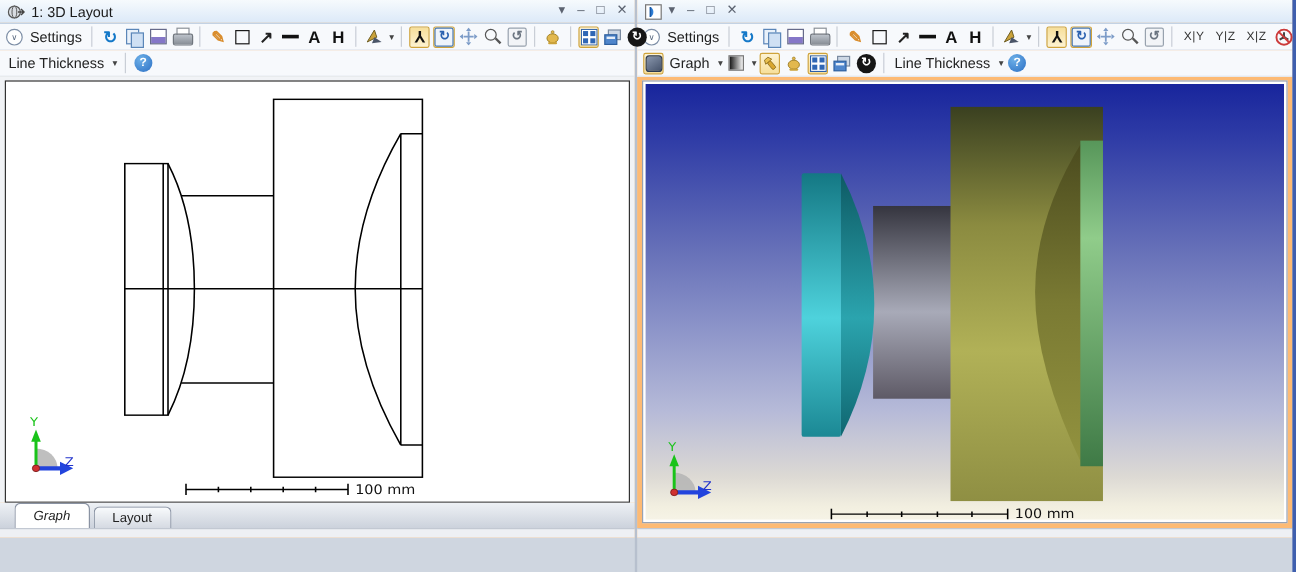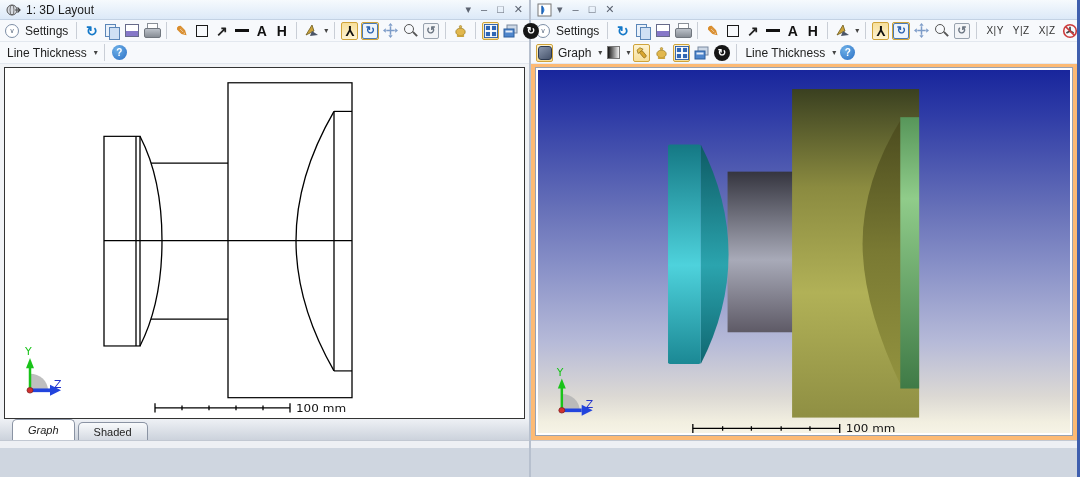--- a/index.html
+++ b/index.html
@@ -251,21 +251,21 @@
             <circle cx="25" cy="349" r="3" fill="#d03030" stroke="#802020" stroke-width="0.8"></circle>
             <text x="20" y="311" font-size="11" fill="#19c319">Y</text>
             <text x="49" y="347" font-size="11" fill="#2233cc">Z</text>
           </g>
         </svg>
       </div>
     </div>
 
     <div class="tabbar">
       <span class="tab active">Graph</span>
-      <span class="tab">Shaded</span>
+      <span class="tab">Layout</span>
     </div>
     <div class="footer"></div>
   </div>
 
   <div class="divider"></div>
 
   <div class="win win-right">
 
     <div class="titlebar">
       <span class="ticon">

